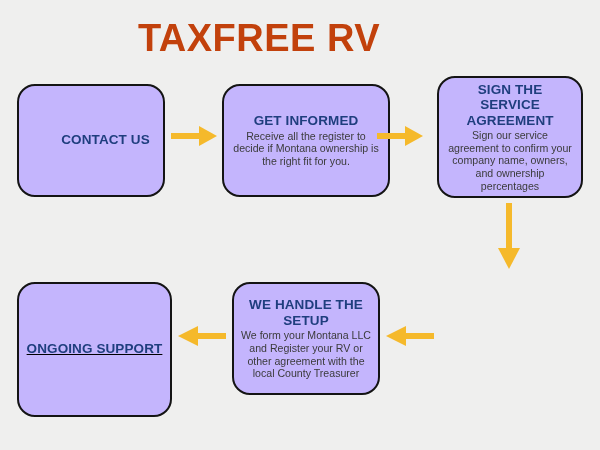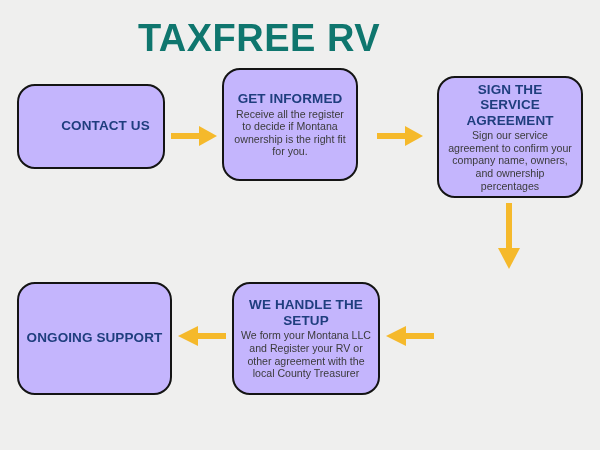--- a/index.html
+++ b/index.html
@@ -25,21 +25,21 @@
   .page-title {
     position: absolute;
     left: 0;
     top: 16px;
     width: 518px;
     text-align: center;
     font-size: 38px;
     line-height: 44px;
     font-weight: bold;
     letter-spacing: 0.5px;
-    color: #0f766e;
+    color: #c2410c;
     font-family: "Liberation Sans", sans-serif;
   }
 
   
   .flow-box {
     position: absolute;
     box-sizing: border-box;
     background: #c4b5fd;
     border: 2.5px solid #141414;
     border-radius: 18px;
@@ -60,26 +60,26 @@
     font-family: "Liberation Sans", sans-serif;
   }
   .box-body {
     color: #3b3b3b;
     font-size: 10.6px;
     line-height: 12.6px;
     font-family: "Liberation Sans", sans-serif;
   }
 
   
-  #box-contact-us   { left: 17px;  top: 84px;  width: 148px; height: 85px; padding-left: 36px; }
-  #box-get-informed { left: 222px; top: 68px;  width: 136px; height: 113px; }
+  #box-contact-us   { left: 17px;  top: 84px;  width: 148px; height: 113px; padding-left: 36px; }
+  #box-get-informed { left: 222px; top: 84px;  width: 168px; height: 113px; }
   #box-sign-agreement { left: 437px; top: 76px; width: 146px; height: 122px; }
   #box-receive-documents { left: 437px; top: 278px; width: 146px; height: 122px; }
   #box-handle-setup { left: 232px; top: 282px; width: 148px; height: 113px; }
-  #box-ongoing-support { left: 17px; top: 282px; width: 155px; height: 113px; }
+  #box-ongoing-support { left: 17px; top: 282px; width: 155px; height: 135px; text-decoration: underline; }
 
   
   .arrow {
     position: absolute;
   }
   .arrow svg { display: block; }
 
   #arrow-contact-to-informed { left: 171px; top: 125px; }
   #arrow-informed-to-sign    { left: 377px; top: 125px; }
   #arrow-sign-to-receive     { left: 497px; top: 203px; }

